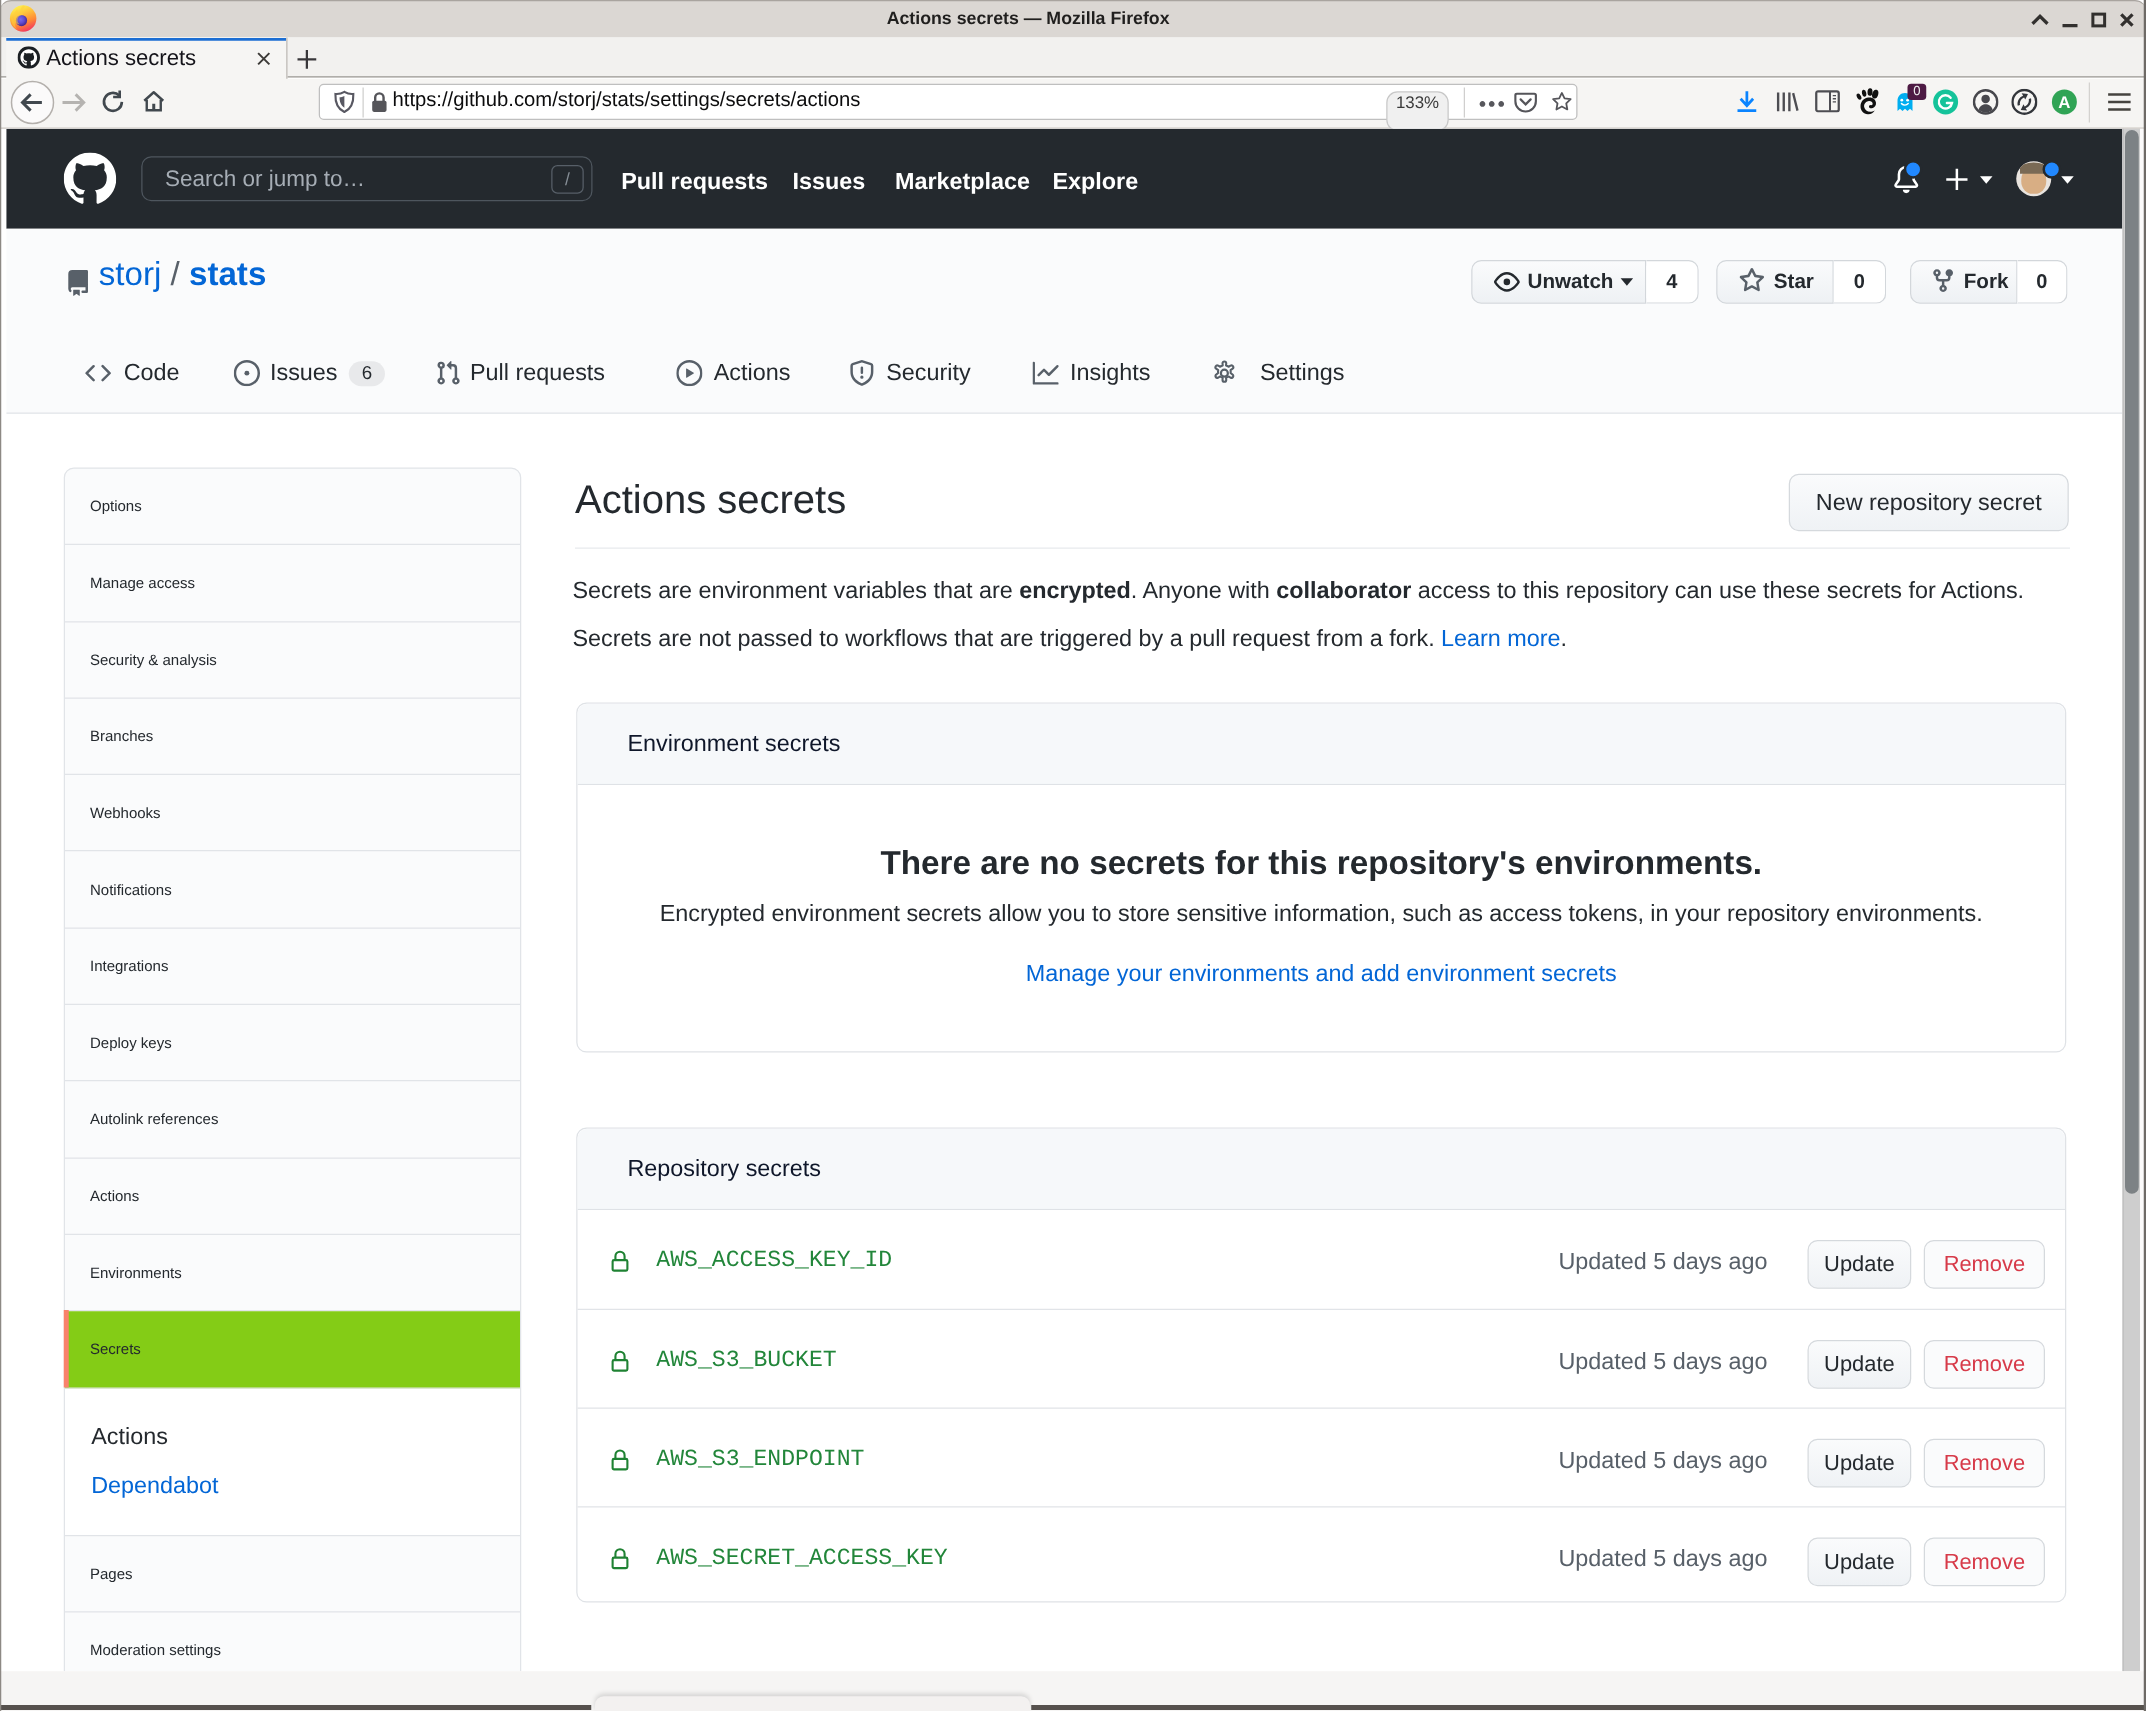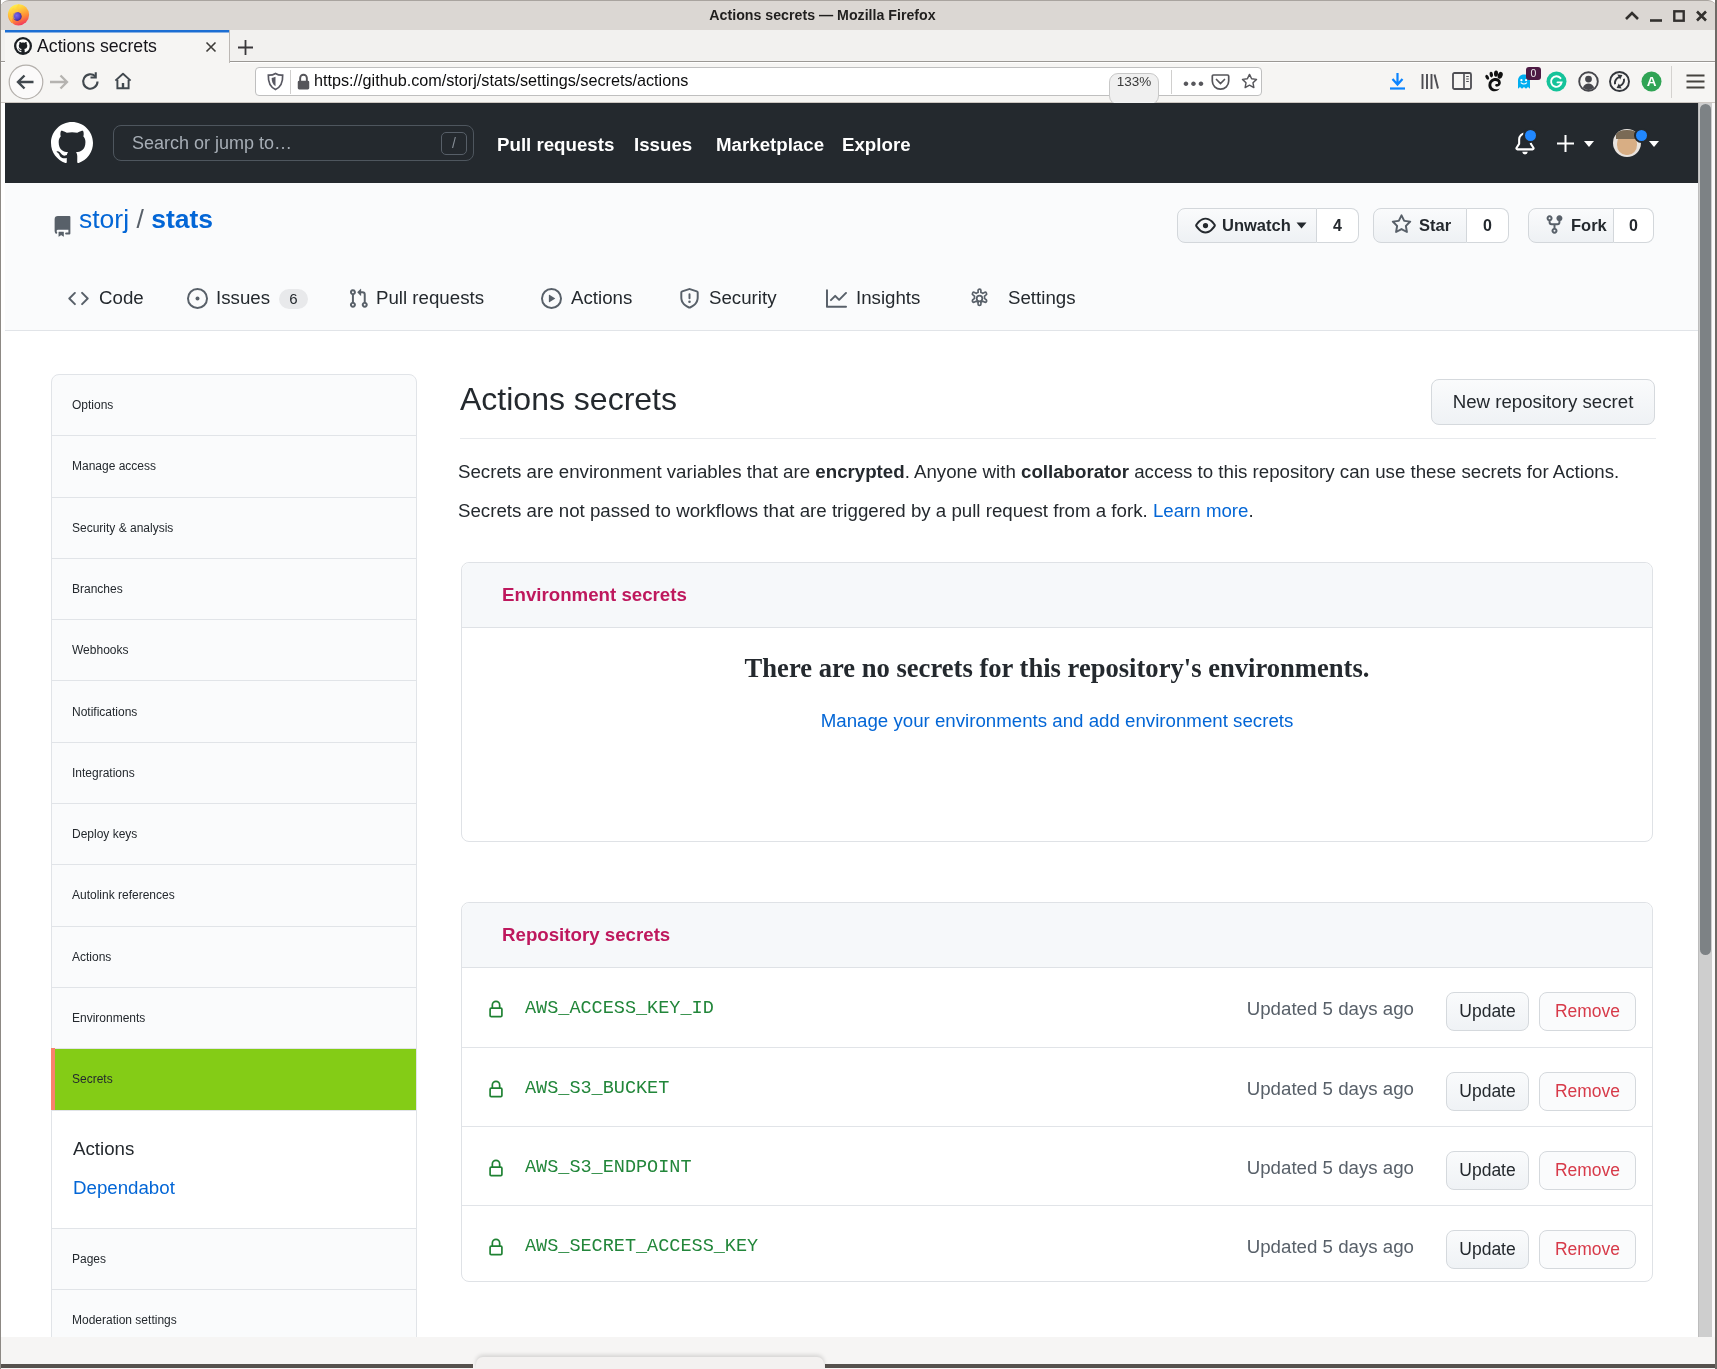--- a/index.html
+++ b/index.html
@@ -51,21 +51,21 @@
 #secretsitem { background:#84cc16; }
 #orangebar { left:-1px; top:673px; width:4px; height:62px; background:#f9826c; }
 #subnav { position:absolute; left:0; top:735.6px; width:364px; height:118px; background:#fff; border-bottom:1px solid #e1e4e8; }
 h2.pagehead { font-weight:normal; font-size:32px; color:#24292e; }
 #newbtn { left:1426px; top:276px; width:224px; height:46px; border:1px solid #d5d9dd; border-radius:8px; background:linear-gradient(#fafbfc,#eff2f5); font-size:18.7px; color:#24292e; text-align:center; line-height:44px; }
 .hr { position:absolute; background:#e8eaed; height:1px; }
 .para { position:absolute; font-size:18.7px; color:#24292e; }
 a.blue { color:#0366d6; text-decoration:none; }
 
 .box { position:absolute; left:456px; width:1192px; border:1px solid #dfe2e6; border-radius:8px; background:#fff; }
-.boxhead { height:64.6px; background:#f6f8fa; border-bottom:1px solid #dfe2e6; border-radius:8px 8px 0 0; font-size:18.7px; font-weight:bold; color:#be185d; line-height:64px; padding-left:40px; }
+.boxhead { height:64.6px; background:#f6f8fa; border-bottom:1px solid #dfe2e6; border-radius:8px 8px 0 0; font-size:18.7px; font-weight:normal; color:#0f172a; line-height:64px; padding-left:40px; }
 .blank-h { text-align:center; font-size:26.6px; font-weight:bold; color:#24292e; }
 .blank-p { text-align:center; font-size:18.7px; color:#24292e; }
 .blank-a { text-align:center; font-size:18.7px; }
 
 .srow { position:absolute; left:0; width:1190px; height:79.2px; border-top:1px solid #e1e4e8; }
 .sname { position:absolute; left:63px; top:30px; font-family:"Liberation Mono", monospace; font-size:18.5px; color:#22863a; }
 .supd { position:absolute; right:238px; top:30px; font-size:18.7px; color:#586069;margin-left:40px; }
 .ubtn { position:absolute; width:83px; height:39px; top:24px; border:1px solid #d5d9dd; border-radius:8px; background:linear-gradient(#fafbfc,#eff2f5); font-size:17.5px; color:#24292e; text-align:center; line-height:37px; }
 .rbtn { position:absolute; width:97px; height:39px; top:24px; border:1px solid #d5d9dd; border-radius:8px; background:#fafbfc; font-size:17.5px; color:#d73a49; text-align:center; line-height:37px; }
 </style>
@@ -331,21 +331,22 @@
   </div>
 
   <h2 class="pagehead abs" style="left:455px; top:278px;">Actions secrets</h2>
   <div id="newbtn" class="abs">New repository secret</div>
   <div class="hr" style="left:455px; top:335px; width:1196px;"></div>
   <div class="para" style="left:453px; top:358px;">Secrets are environment variables that are <b>encrypted</b>. Anyone with <b>collaborator</b> access to this repository can use these secrets for Actions.</div>
   <div class="para" style="left:453px; top:397px;">Secrets are not passed to workflows that are triggered by a pull request from a fork. <a class="blue" href="#">Learn more</a>.</div>
 
   <div class="box" style="top:459px; height:280px;">
     <div class="boxhead">Environment secrets</div>
-    <div class="blank-h" style="margin-top:25px;font-family:Liberation Serif, serif;">There are no secrets for this repository's environments.</div>
+    <div class="blank-h" style="margin-top:47px;">There are no secrets for this repository's environments.</div>
+    <div class="blank-p" style="margin-top:14px;">Encrypted environment secrets allow you to store sensitive information, such as access tokens, in your repository environments.</div>
     <div class="blank-a" style="margin-top:26px;"><a class="blue" href="#">Manage your environments and add environment secrets</a></div>
   </div>
 
   <div class="box" style="top:799px; height:380px;">
     <div class="boxhead">Repository secrets</div>
     <div class="srow" style="top:64.6px; border-top:none;">
             <svg class="abs" style="left:25px; top:32px;" width="18" height="19" viewBox="0 0 16 16">
         <path fill-rule="evenodd" fill="#1f8233" d="M4 4v2h-.25A1.75 1.75 0 002 7.75v5.5c0 .966.784 1.75 1.75 1.75h8.5A1.75 1.75 0 0014 13.25v-5.5A1.75 1.75 0 0012.25 6H12V4a4 4 0 10-8 0zm6.5 2V4a2.5 2.5 0 00-5 0v2h5zM12 7.5h.25a.25.25 0 01.25.25v5.5a.25.25 0 01-.25.25h-8.5a.25.25 0 01-.25-.25v-5.5a.25.25 0 01.25-.25H12z"></path>
       </svg>
       <div class="sname">AWS_ACCESS_KEY_ID</div>

